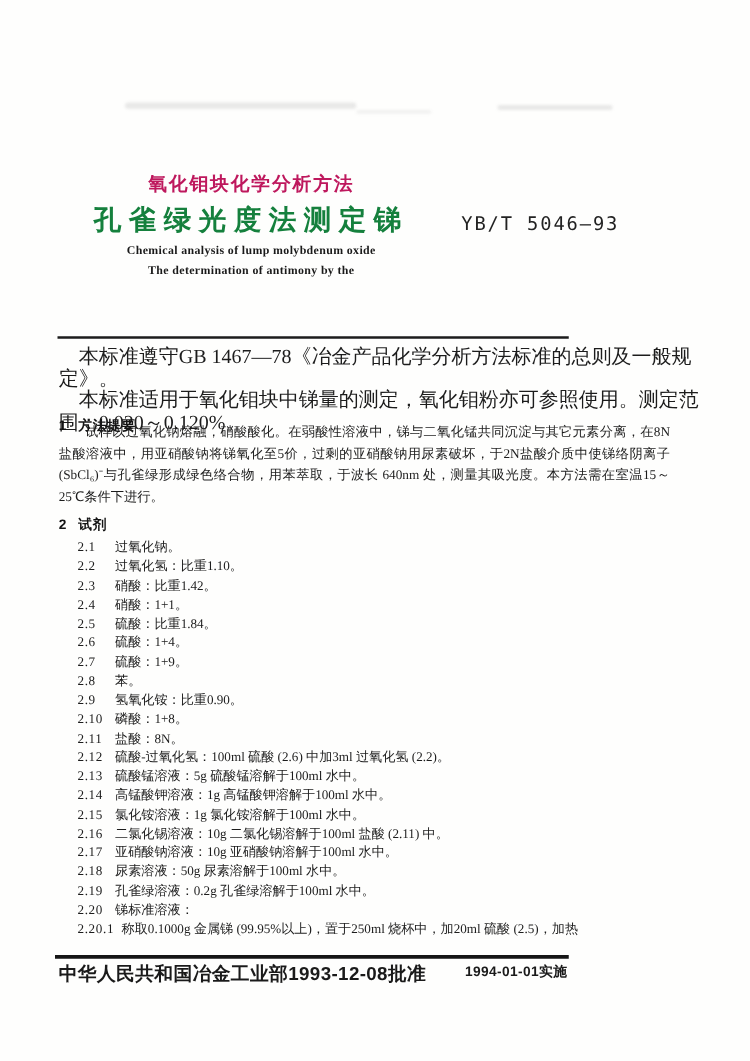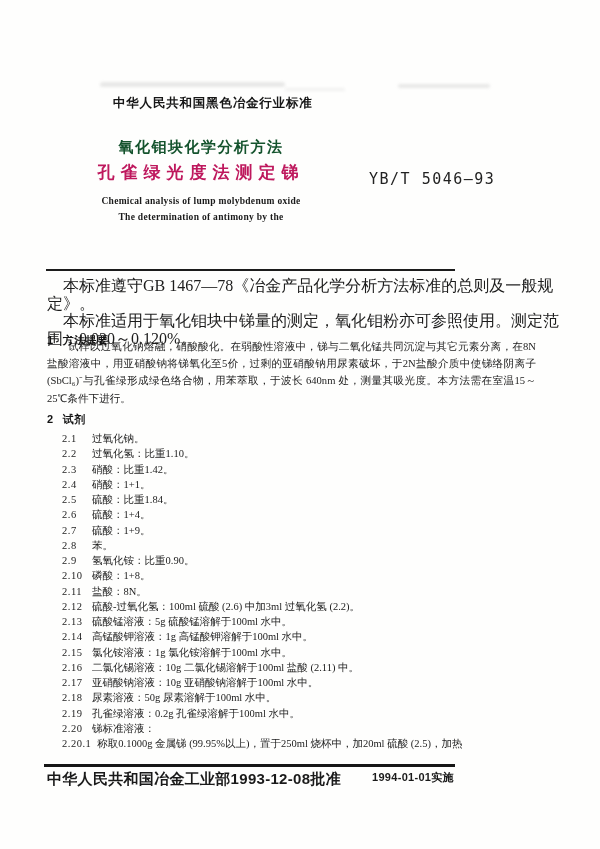--- a/index.html
+++ b/index.html
@@ -22,26 +22,26 @@
   
   .org-label {
     position:absolute; left:113px; top:95px;
     font-family:"Liberation Sans", sans-serif;
     font-weight:bold; font-size:12.5px; letter-spacing:0.8px;
     color:#161616;
   }
   .cn-title-1 {
     position:absolute; left:40px; top:138px; width:322px; text-align:center;
     font-family:"Liberation Sans", sans-serif;
-    font-weight:bold; font-size:15px; letter-spacing:1.5px; color:#14532d;
+    font-weight:bold; font-size:15px; letter-spacing:1.5px; color:#be185d;
   }
   .cn-title-2 {
     position:absolute; left:40px; top:161px; width:322px; text-align:center;
     font-family:"Liberation Sans", sans-serif;
-    font-weight:bold; font-size:17px; letter-spacing:6px; color:#be185d;
+    font-weight:bold; font-size:22px; letter-spacing:6px; color:#15803d;
   }
   .std-no {
     position:absolute; left:369px; top:170px;
     font-family:"DejaVu Sans Mono", monospace;
     font-size:15px; letter-spacing:1.5px; color:#222;
   }
   .en-title {
     position:absolute; left:40px; top:194px; width:322px; text-align:center;
     font-family:Liberation Serif, serif;
     font-weight:bold; font-size:9.5px; line-height:15.5px; color:#1a1a1a;
@@ -87,21 +87,20 @@
 </style>
 </head>
 <body>
 
 <div class="page">
 
   <div class="smudge s1"></div>
   <div class="smudge s2"></div>
   <div class="smudge s3"></div>
 
-  <div class="org-label">中华人民共和国黑色冶金行业标准</div>
 
   <div class="cn-title-1">氧化钼块化学分析方法</div>
   <div class="cn-title-2">孔雀绿光度法测定锑</div>
 
   <div class="std-no">YB/T 5046—93</div>
 
   <div class="en-title">
     <div>Chemical analysis of lump molybdenum oxide</div>
     <div>The determination of antimony by the</div>
   </div>

